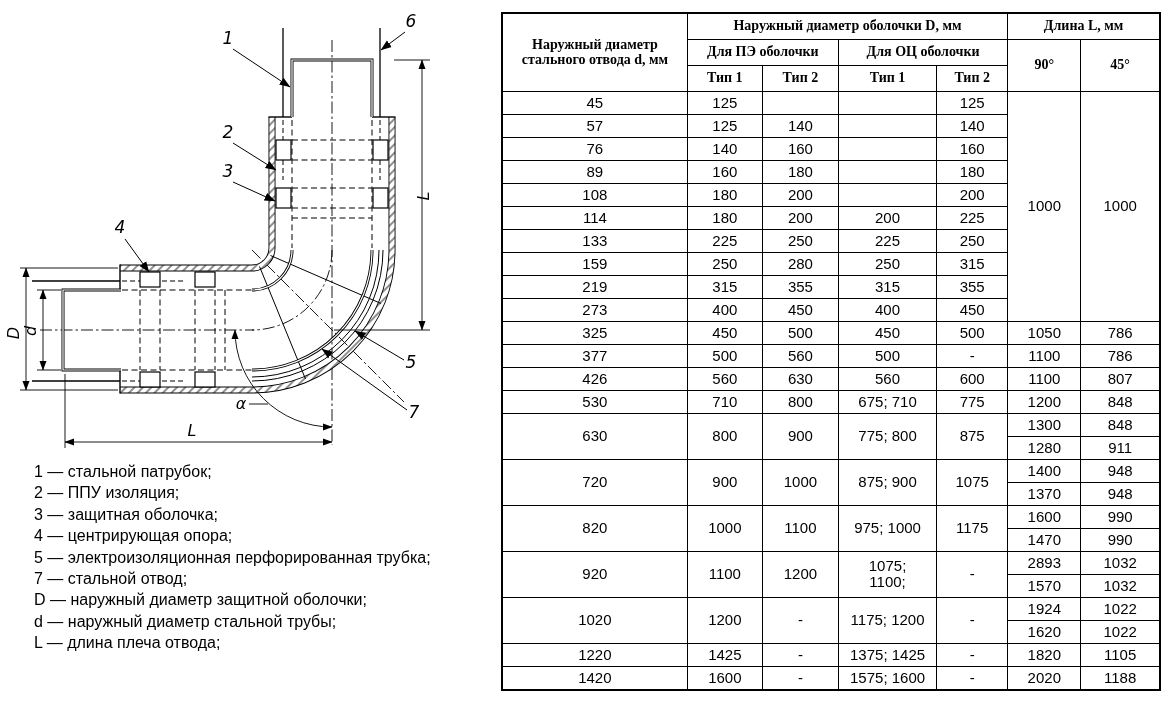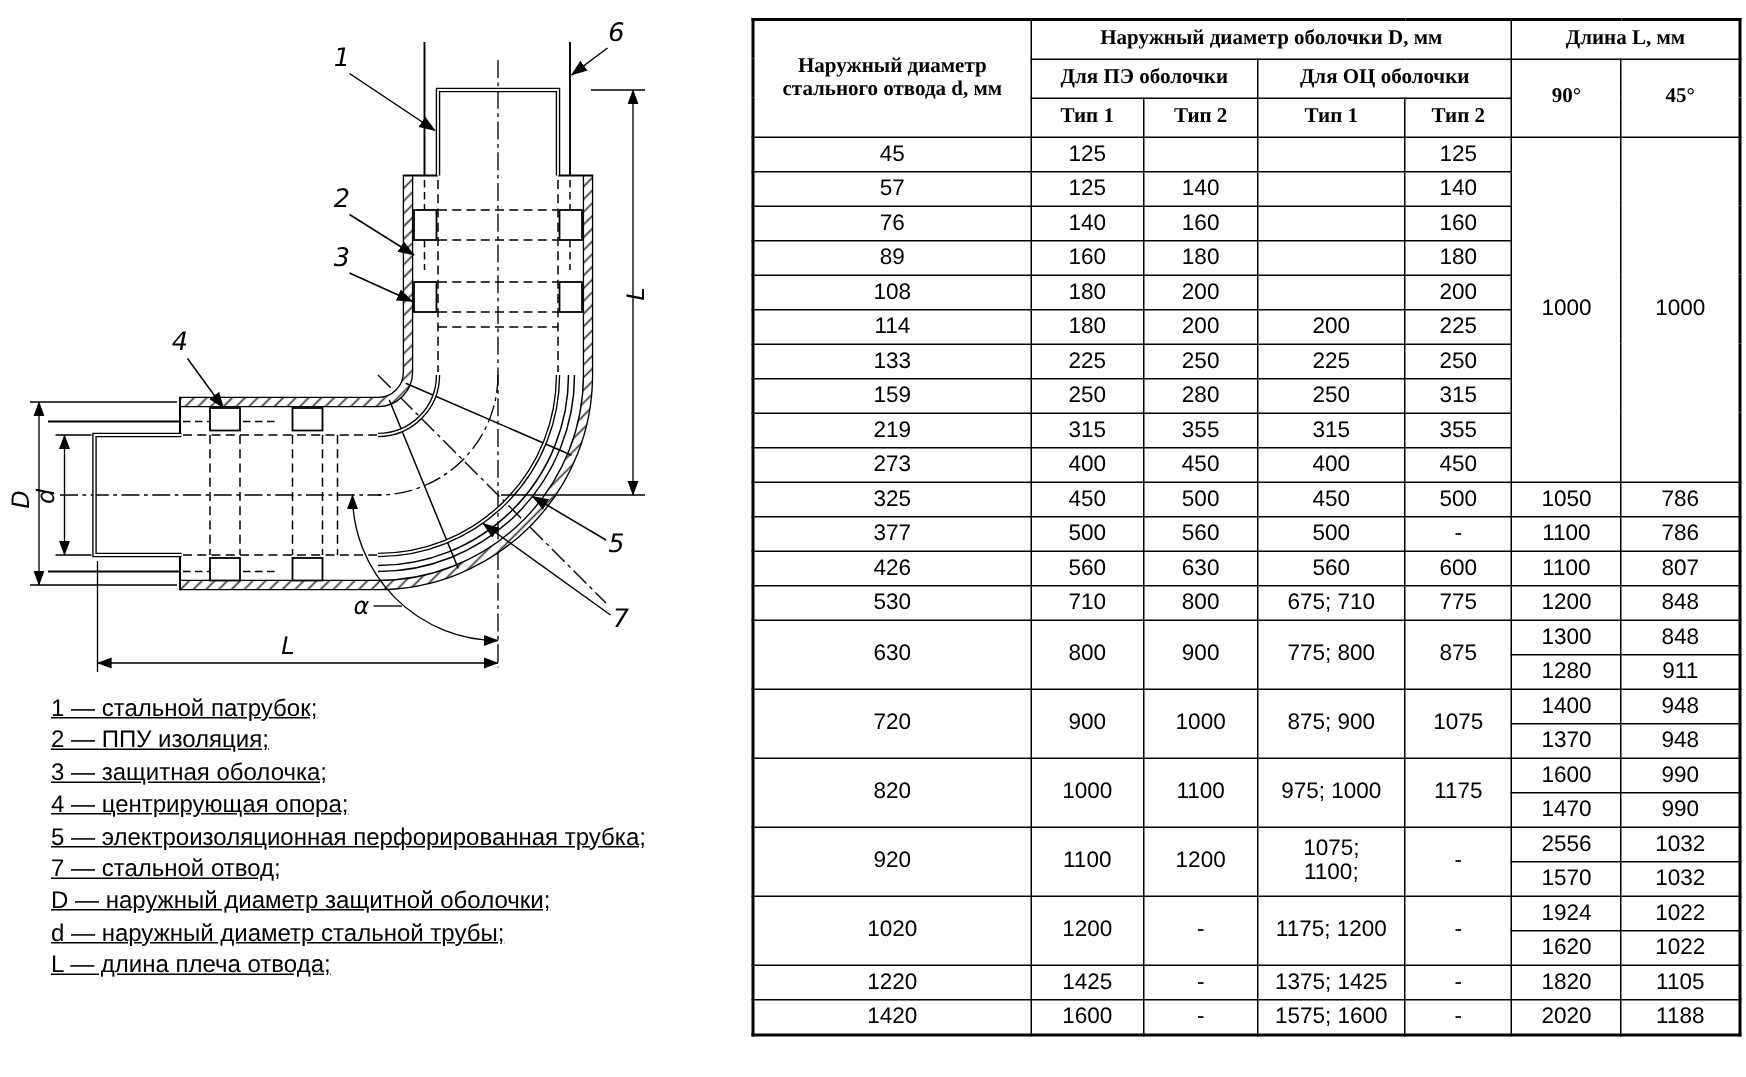--- a/index.html
+++ b/index.html
@@ -18,21 +18,21 @@
   }
   table.spec th, table.spec td{
     border:1px solid #000;text-align:center;vertical-align:middle;
     padding:0 2px;overflow:hidden;
   }
   table.spec th{font-weight:bold;font-size:14px;line-height:1.12;font-family:Liberation Serif, serif;}
   table.spec thead tr{height:26px;}
   table.spec td{font-size:15px;height:22px;white-space:pre-line;line-height:1.05;}
 
   
-  .legend{padding:5px 0 0 34px;font-size:16px;line-height:21.4px;text-decoration:underline;}
+  .legend{padding:5px 0 0 34px;font-size:16px;line-height:21.4px;}
   .legend-line{white-space:nowrap;}
 
   
   svg text{fill:#000;}
   .callout-num{font:italic 17px "DejaVu Sans",sans-serif;}
   .dimtxt{font:italic 16px "DejaVu Sans",sans-serif;}
 </style>
 </head>
 <body>
 
@@ -373,21 +373,21 @@
             <td>1470</td>
             <td>990</td>
           </tr>
           <tr>
             <td rowspan="2">920</td>
             <td rowspan="2">1100</td>
             <td rowspan="2">1200</td>
             <td rowspan="2">1075;
 1100;</td>
             <td rowspan="2">-</td>
-            <td>2556</td>
+            <td>2893</td>
             <td>1032</td>
           </tr>
           <tr>
             <td>1570</td>
             <td>1032</td>
           </tr>
           <tr>
             <td rowspan="2">1020</td>
             <td rowspan="2">1200</td>
             <td rowspan="2">-</td>

